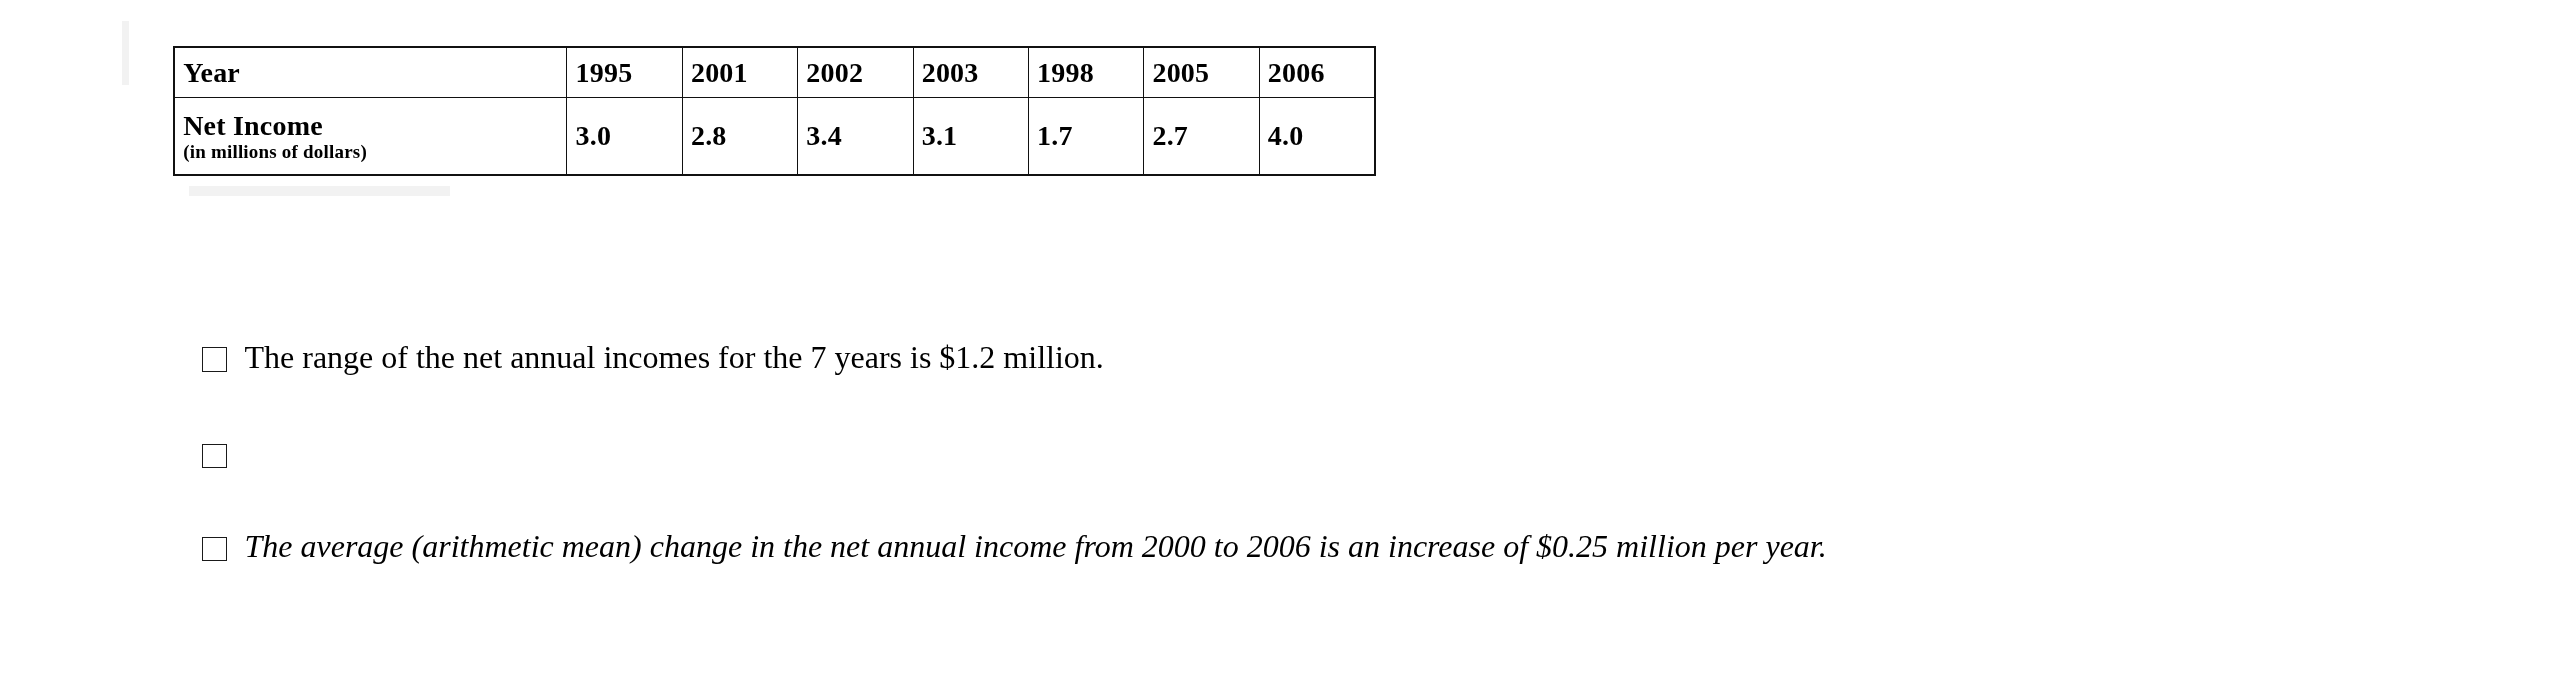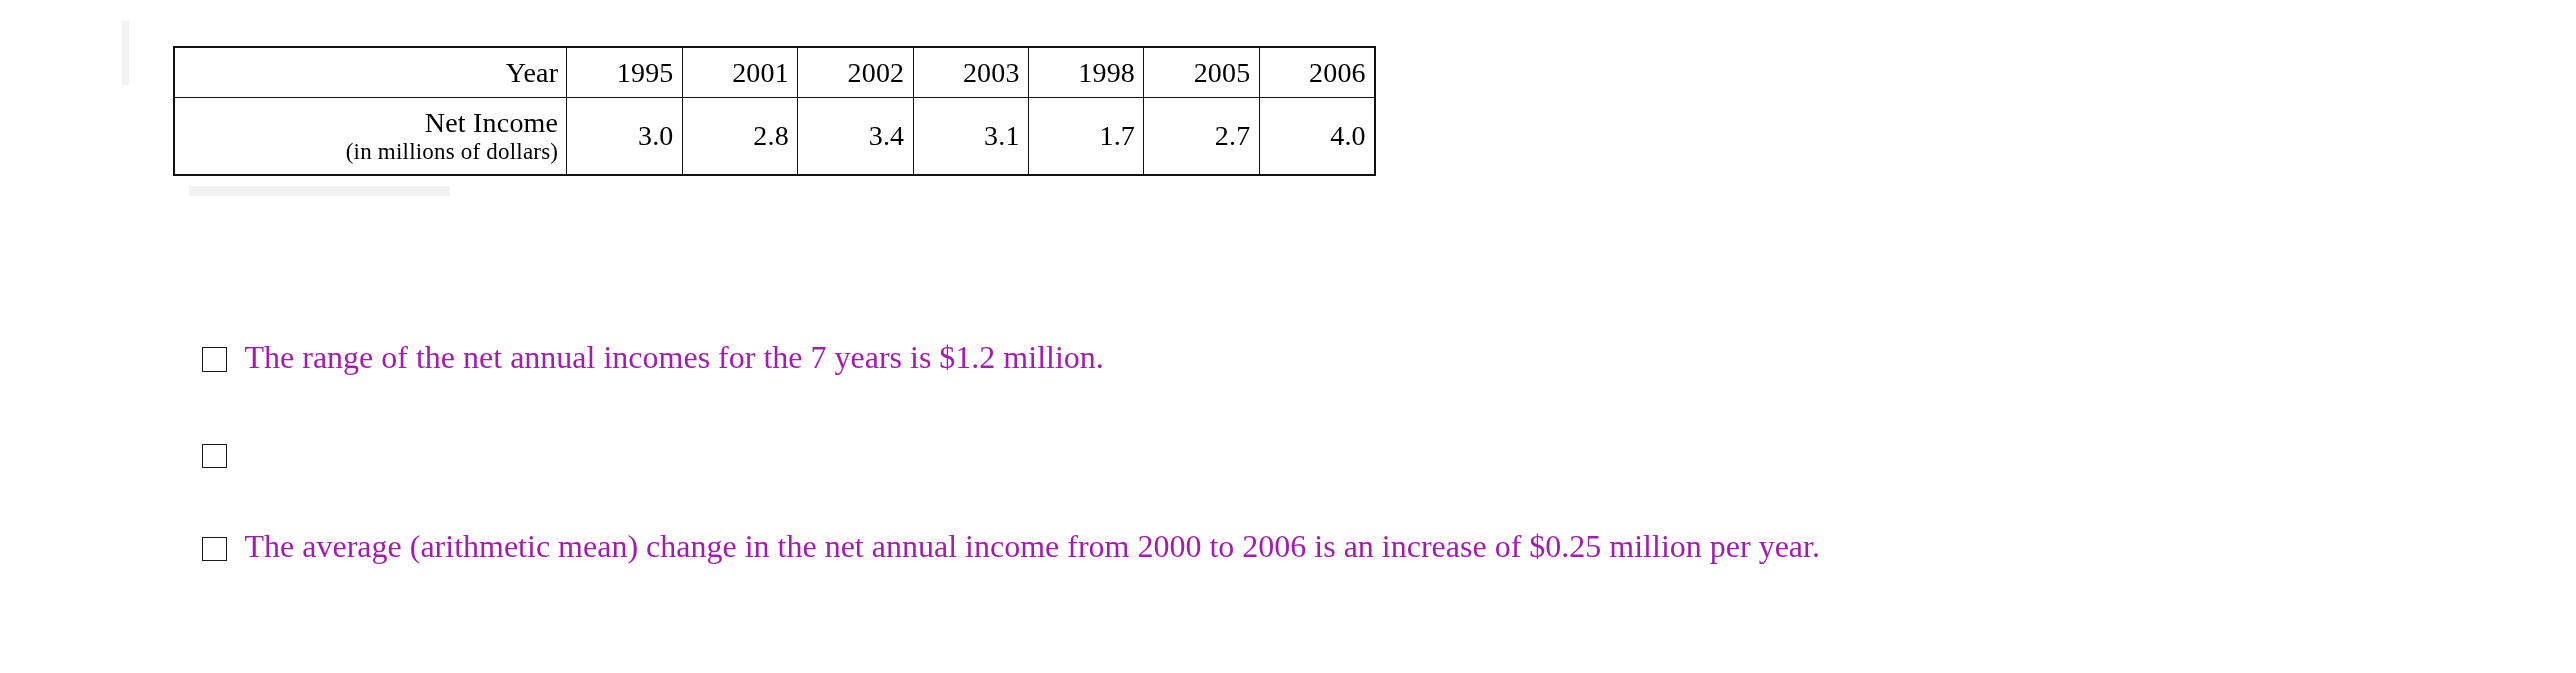--- a/index.html
+++ b/index.html
@@ -22,35 +22,35 @@
     left: 173px;
     top: 46px;
   }
   table.data-table {
     border-collapse: collapse;
     font-family: "Liberation Serif", serif;
     border: 2.4px solid #111;
   }
   table.data-table td {
     border: 1.6px solid #111;
-    text-align: right;
+    text-align: left;
     vertical-align: middle;
-    font-weight: normal;
+    font-weight: bold;
     font-size: 28px;
     line-height: 1.12;
     padding: 3.3px 8.2px;
     letter-spacing: 0.2px;
   }
   td.row-header {
     width: 375px;
     padding: 4.1px 9.8px;
     border-right: 4.1px double #111;
   }
   td.row-header .hdr-line1 { display: block; }
-  td.row-header .hdr-line2 { display: block; font-size: 23px; }
+  td.row-header .hdr-line2 { display: block; font-size: 19px; }
   td.year-cell {
     width: 98px;
     font-size: 27px;
   }
   td.value-cell {
     width: 98px;
     font-size: 28px;
     padding-top: 13px;
     padding-bottom: 13px;
     margin-top: 19px;
@@ -70,36 +70,36 @@
     position: absolute;
     left: 202px;
     top: 339px;
     width: 2349px;
   }
   .statement-row {
     display: flex;
     align-items: flex-start;
     margin-bottom: 60px;
   }
-  .statement-row:last-child { margin-bottom: 0; }
+  .statement-row:last-child { margin-bottom: 0; font-style: italic; }
   .checkbox {
     width: 24.5px;
     height: 24.5px;
     border: 1.6px solid #1a1a1a;
     background: #ffffff;
     flex: 0 0 auto;
     margin-top: 8.2px;
     margin-right: 18px;
     box-sizing: border-box;
   }
   .statement-text {
     font-size: 32px;
     line-height: 1.15;
     font-family: "Liberation Serif", serif;
-    color: #a21caf;
+    color: #000000;
     white-space: nowrap;
   }
 </style>
 </head>
 <body>
 
 <div class="scan-smudge" style="left:122px; top:21px; width:6.5px; height:64px;"></div>
 <div class="scan-smudge" style="left:189px; top:186px; width:261px; height:9.8px;"></div>
 
 <div id="data-table-wrap">

